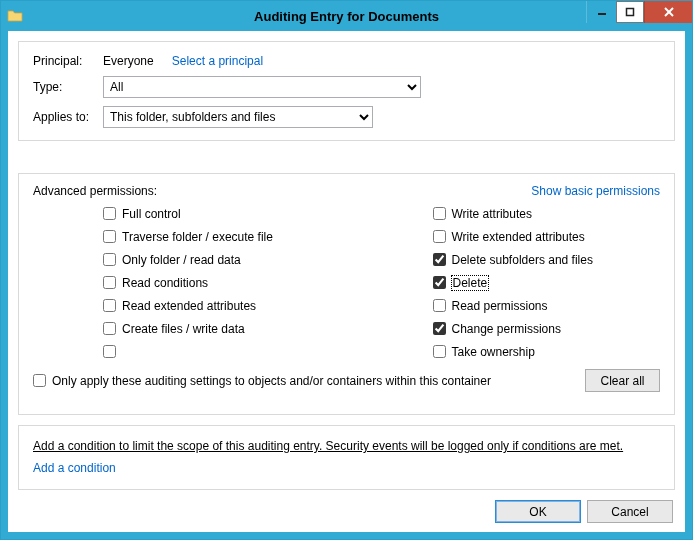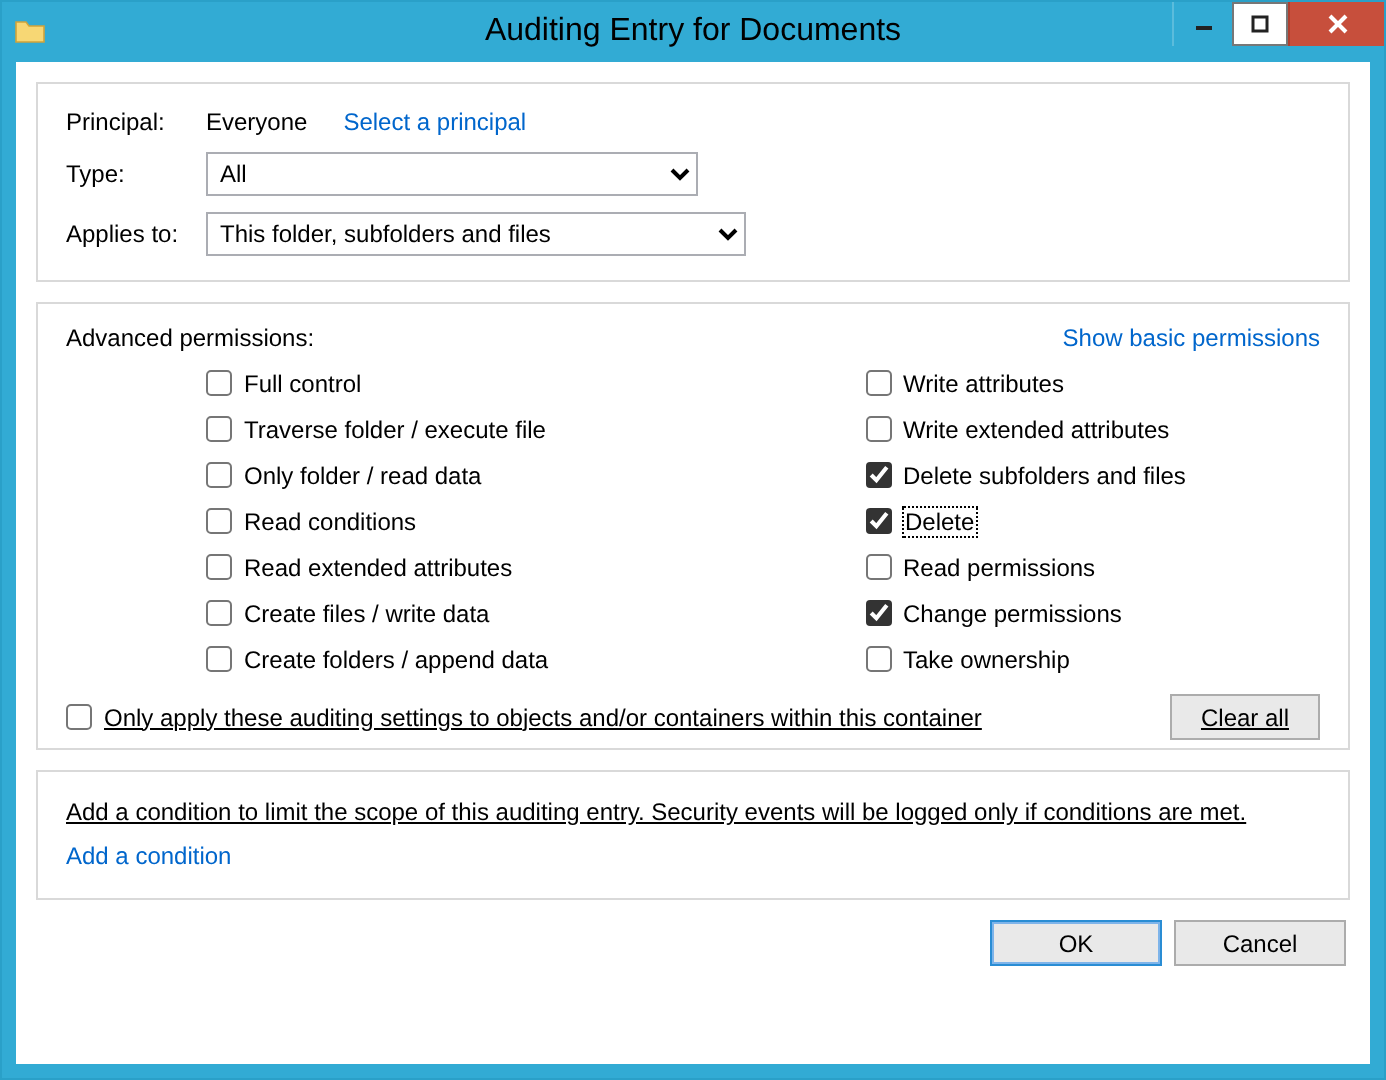--- a/index.html
+++ b/index.html
@@ -30,22 +30,23 @@
   }
   .folder-icon {
     width: 16px; height: 16px;
     margin-right: 8px;
   }
   .title-text {
     flex: 0 0 auto;
     position: absolute;
     left: 50%;
     transform: translateX(-50%);
-    font-size: 16px;
+    font-size: 13px;
     color: #000;
+    font-weight: bold;
   }
   .win-controls {
     margin-left: auto;
     display: flex;
     height: 22px;
     align-self: flex-start;
   }
   .win-btn {
     width: 30px;
     height: 22px;
@@ -78,29 +79,29 @@
   .hdr-grid {
     display: grid;
     grid-template-columns: 70px 1fr;
     row-gap: 8px;
     align-items: center;
   }
   .hdr-grid label { color: #000; }
   .principal-row { display:flex; align-items:center; gap:18px; }
   .link-blue { color: #0066cc; cursor: pointer; }
   select.win-select {
-    width: 246px;
+    width: 318px;
     height: 22px;
     font: inherit;
     border: 1px solid #abadb3;
     background: #fff;
     padding: 1px 2px;
   }
   select.win-select.wide { width: 270px; }
-  .perm-panel { padding: 10px 14px 4px 14px; }
+  .perm-panel { padding: 10px 14px 22px 14px; margin-top: 22px; }
   .perm-head {
     display: flex;
     justify-content: space-between;
     align-items: baseline;
     margin-bottom: 6px;
   }
   .perm-cols {
     display: flex;
     gap: 42px;
     padding-left: 70px;
@@ -111,21 +112,20 @@
   .chk-row input[type=checkbox] {
     width: 13px; height: 13px; margin:0;
     accent-color: #333;
   }
   .focus-box { outline: 1px dotted #000; outline-offset: 0px; padding:0 1px; }
   .bottom-row {
     display:flex;
     align-items:center;
     justify-content: space-between;
     margin-top: 4px;
-    text-decoration: underline;
   }
   .btn {
     height: 23px;
     min-width: 75px;
     padding: 0 12px;
     border: 1px solid #acacac;
     background: #e9e9e9;
     font: inherit;
     cursor: default;
   }
@@ -223,21 +223,20 @@
             <label class="chk-row">
               <input type="checkbox" style="">
               <span>Read extended attributes</span>
             </label>
             <label class="chk-row">
               <input type="checkbox" style="">
               <span>Create files / write data</span>
             </label>
             <label class="chk-row">
               <input type="checkbox" style="">
-              <span>Create folders / append data</span>
             </label>
           </div>
         <div class="perm-col" id="perm-right" style="margin-left:60px">
             <label class="chk-row">
               <input type="checkbox" style="">
               <span>Write attributes</span>
             </label>
             <label class="chk-row">
               <input type="checkbox" style="">
               <span>Write extended attributes</span>

